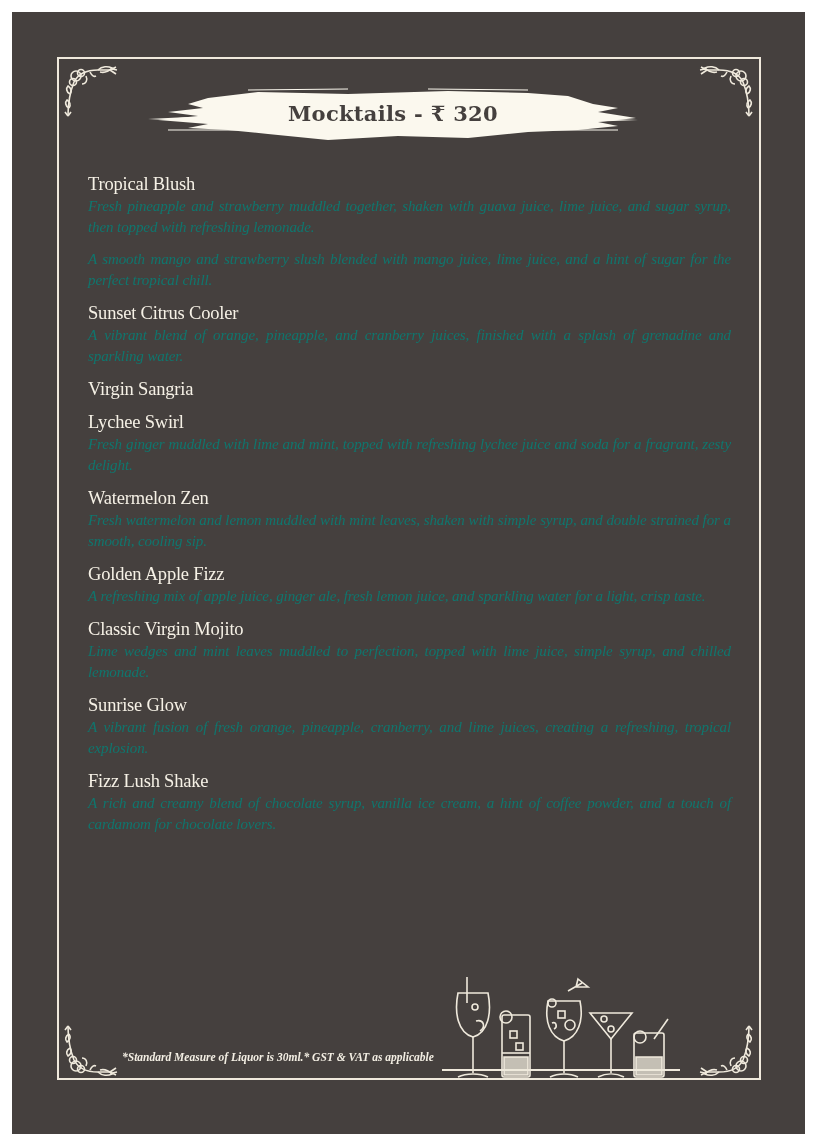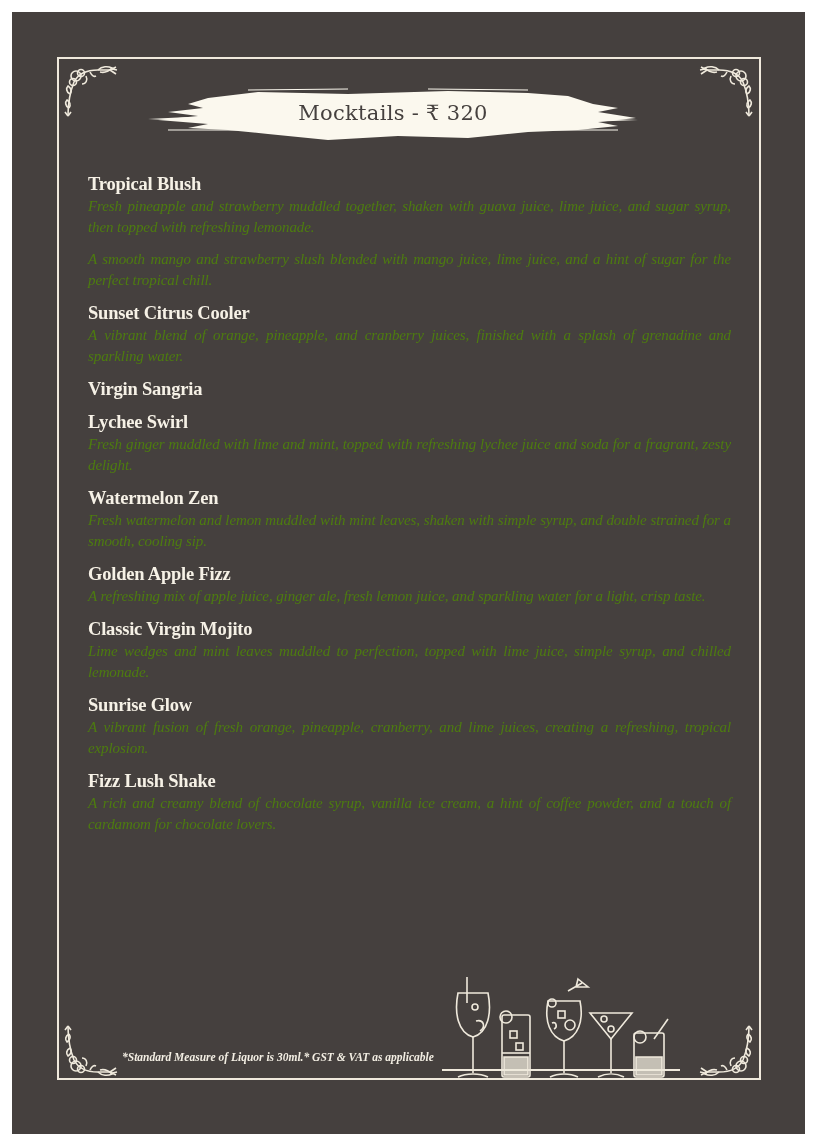--- a/index.html
+++ b/index.html
@@ -37,45 +37,45 @@
       position: absolute;
       left: 148px; top: 86px;
       width: 490px; height: 60px;
     }
     .title-banner svg { position: absolute; left: 0; top: 0; width: 100%; height: 100%; }
     .title-text {
       position: absolute;
       left: 0; right: 0; top: 15px;
       text-align: center;
       font-family: "DejaVu Serif", "Liberation Serif", serif;
-      font-weight: normal;
+      font-weight: bold;
       font-size: 21px;
       color: #45403e;
       letter-spacing: 0.3px;
     }
 
     .menu {
       position: absolute;
       left: 88px; top: 173px;
       width: 643px;
     }
     .item { margin-bottom: 11px; }
     .item-name {
       font-family: "Liberation Serif", "DejaVu Serif", serif;
-      font-weight: bold;
+      font-weight: normal;
       font-size: 18.5px;
       color: #f6f1e6;
       line-height: 22px;
       letter-spacing: -0.2px;
     }
     .item-desc {
       font-family: "Liberation Serif", "DejaVu Serif", serif;
       font-style: italic;
       font-size: 15px;
-      color: #4d7c0f;
+      color: #0f766e;
       line-height: 21px;
       text-align: justify;
       margin-top: 1px;
       letter-spacing: -0.1px;
     }
 
     .footnote {
       position: absolute;
       left: 116px; top: 1051px;
       font-family: "Liberation Serif", "DejaVu Serif", serif;

